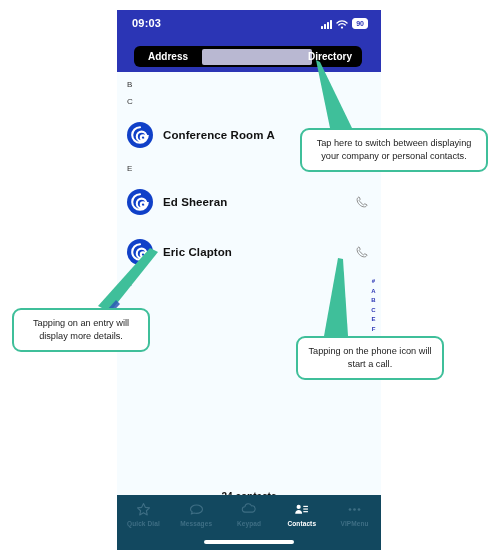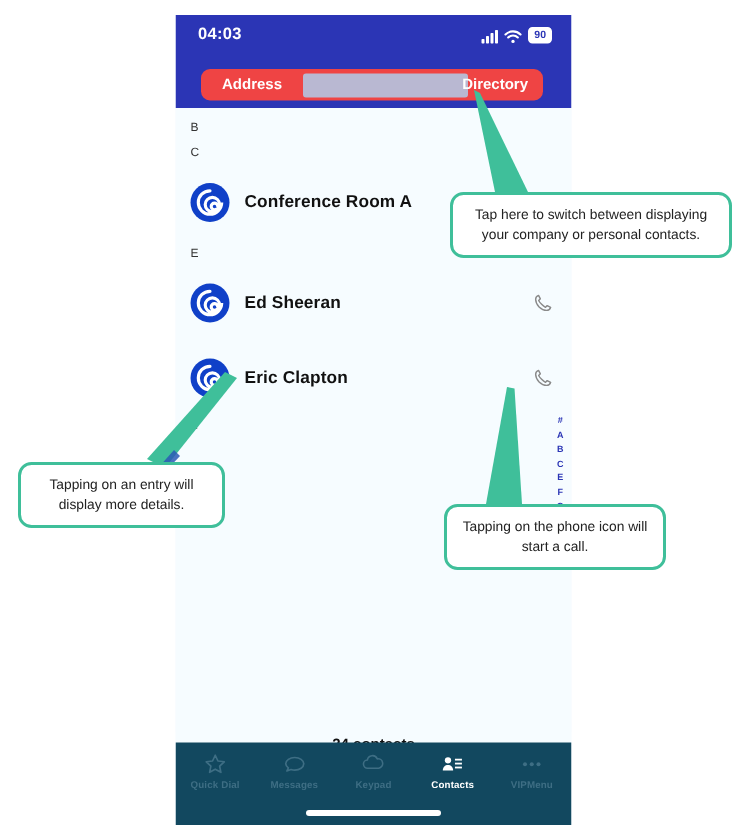--- a/index.html
+++ b/index.html
@@ -45,21 +45,21 @@
     font-size: 7px; font-weight: bold; color: #2b35b5;
     background: #ffffff;
     padding: 0 3px; line-height: 9px; height: 11px;
     display: flex; align-items: center;
   }
 
   
   .seg-wrap {
     position: absolute; left: 17px; top: 36px;
     width: 228px; height: 21px;
-    background: #ef4444;
+    background: #000000;
     border-radius: 6px;
     display: flex; align-items: center;
     overflow: hidden;
   }
   .seg-redact {
     position: absolute; left: 68px; top: 3px;
     width: 110px; height: 16px;
     background: #b9b8d2;
     border-radius: 2px;
   }
@@ -162,21 +162,21 @@
 </style>
 </head>
 <body>
 
 <div id="root">
 
   <div class="phone">
 
     <div class="header">
       <div class="statusbar">
-        <div class="status-time">04:03</div>
+        <div class="status-time">09:03</div>
         <div class="status-icons">
           <span class="sig">
               <i></i>
               <i></i>
               <i></i>
               <i></i>
             </span>
           <span class="wifi">
             <svg width="12" height="9" viewBox="0 0 12 9">
               <path d="M1 3 A7 7 0 0 1 11 3" stroke="#fff" stroke-width="1.4" fill="none" stroke-linecap="round"></path>

